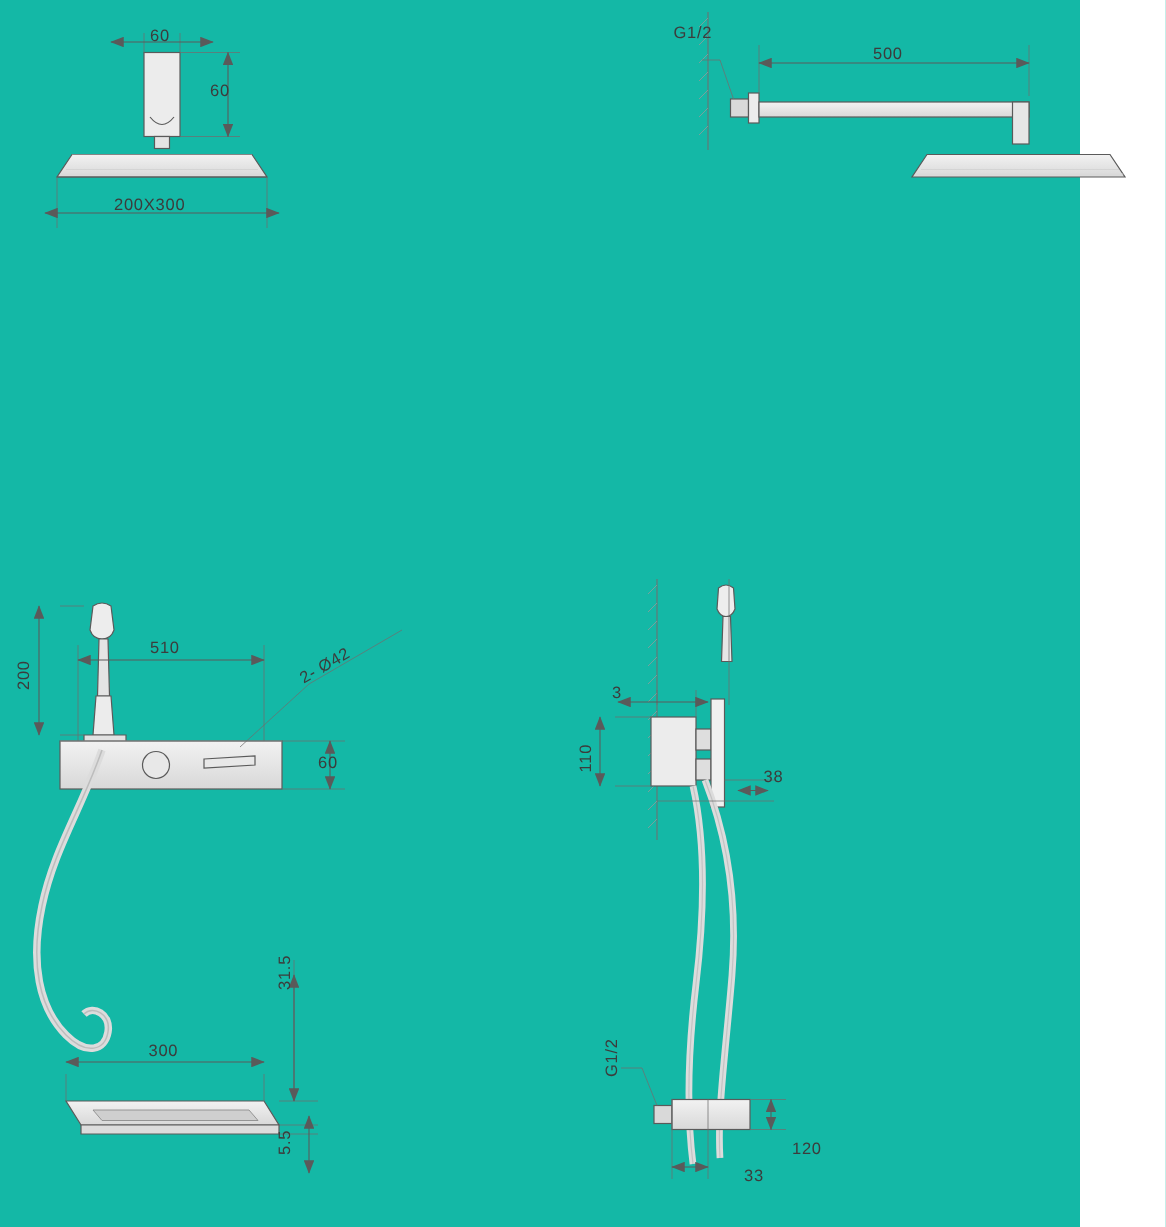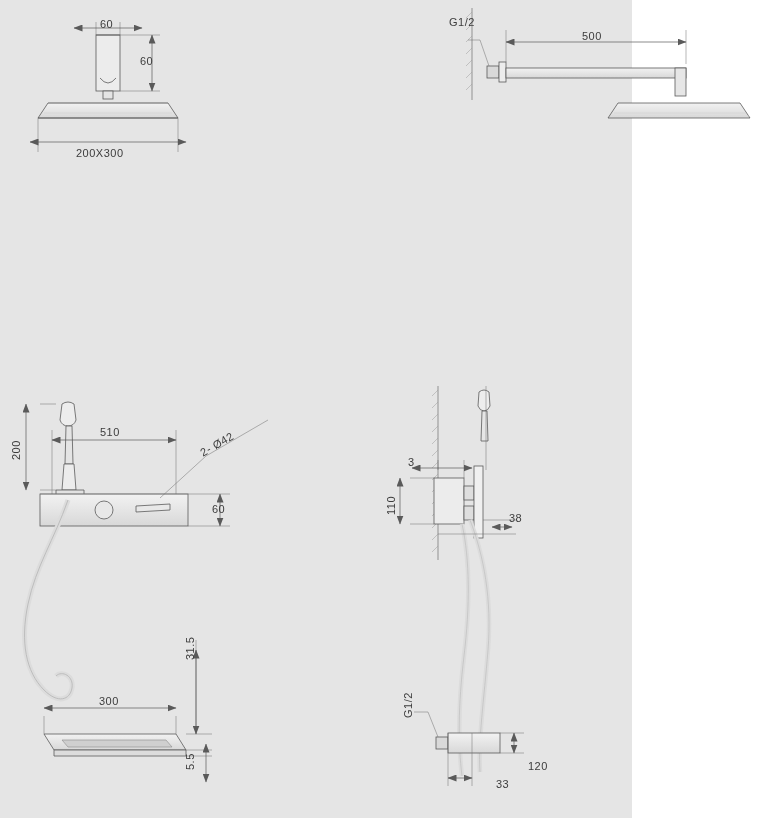--- a/index.html
+++ b/index.html
@@ -9,23 +9,23 @@
   }
   body {
     width: 777px;
     height: 818px;
     font-family: "Liberation Sans", sans-serif;
     color: #3a3a3a;
     overflow: hidden;
   }
   #sheet {
     position: relative;
-    width: 632px;
+    width: 720px;
     height: 818px;
-    background: #e5e5e5;
+    background: #14b8a6;
   }
   svg.drawing {
     position: absolute;
     left: 0;
     top: 0;
     width: 777px;
     height: 818px;
   }
   .dim-label {
     position: absolute;
@@ -220,21 +220,21 @@
 
         <path d="M448,778 L472,778" stroke="#5a5a5a" stroke-width="0.7" marker-start="url(#ahs)" marker-end="url(#ah)"></path>
         <path d="M514,733 L514,753" stroke="#5a5a5a" stroke-width="0.7" marker-start="url(#ahs)" marker-end="url(#ah)"></path>
       </g>
 
     </g>
   </svg>
 
   <div class="dim-label" style="left:100px; top:18px;">60</div>
   <div class="dim-label" style="left:140px; top:55px;">60</div>
-  <div class="dim-label" style="left:76px; top:131px;margin-top:16px;">200X300</div>
+  <div class="dim-label" style="left:76px; top:131px;">200X300</div>
 
   <div class="dim-label" style="left:449px; top:16px;">G1/2</div>
   <div class="dim-label" style="left:582px; top:30px;">500</div>
 
   <div class="dim-label vert" style="left:10px; top:460px;">200</div>
   <div class="dim-label" style="left:100px; top:426px;">510</div>
   <div class="dim-label rot" style="left:198px; top:448px; transform: rotate(-30deg);">2- Ø42</div>
   <div class="dim-label" style="left:212px; top:503px;">60</div>
 
   <div class="dim-label" style="left:408px; top:456px;">3</div>

